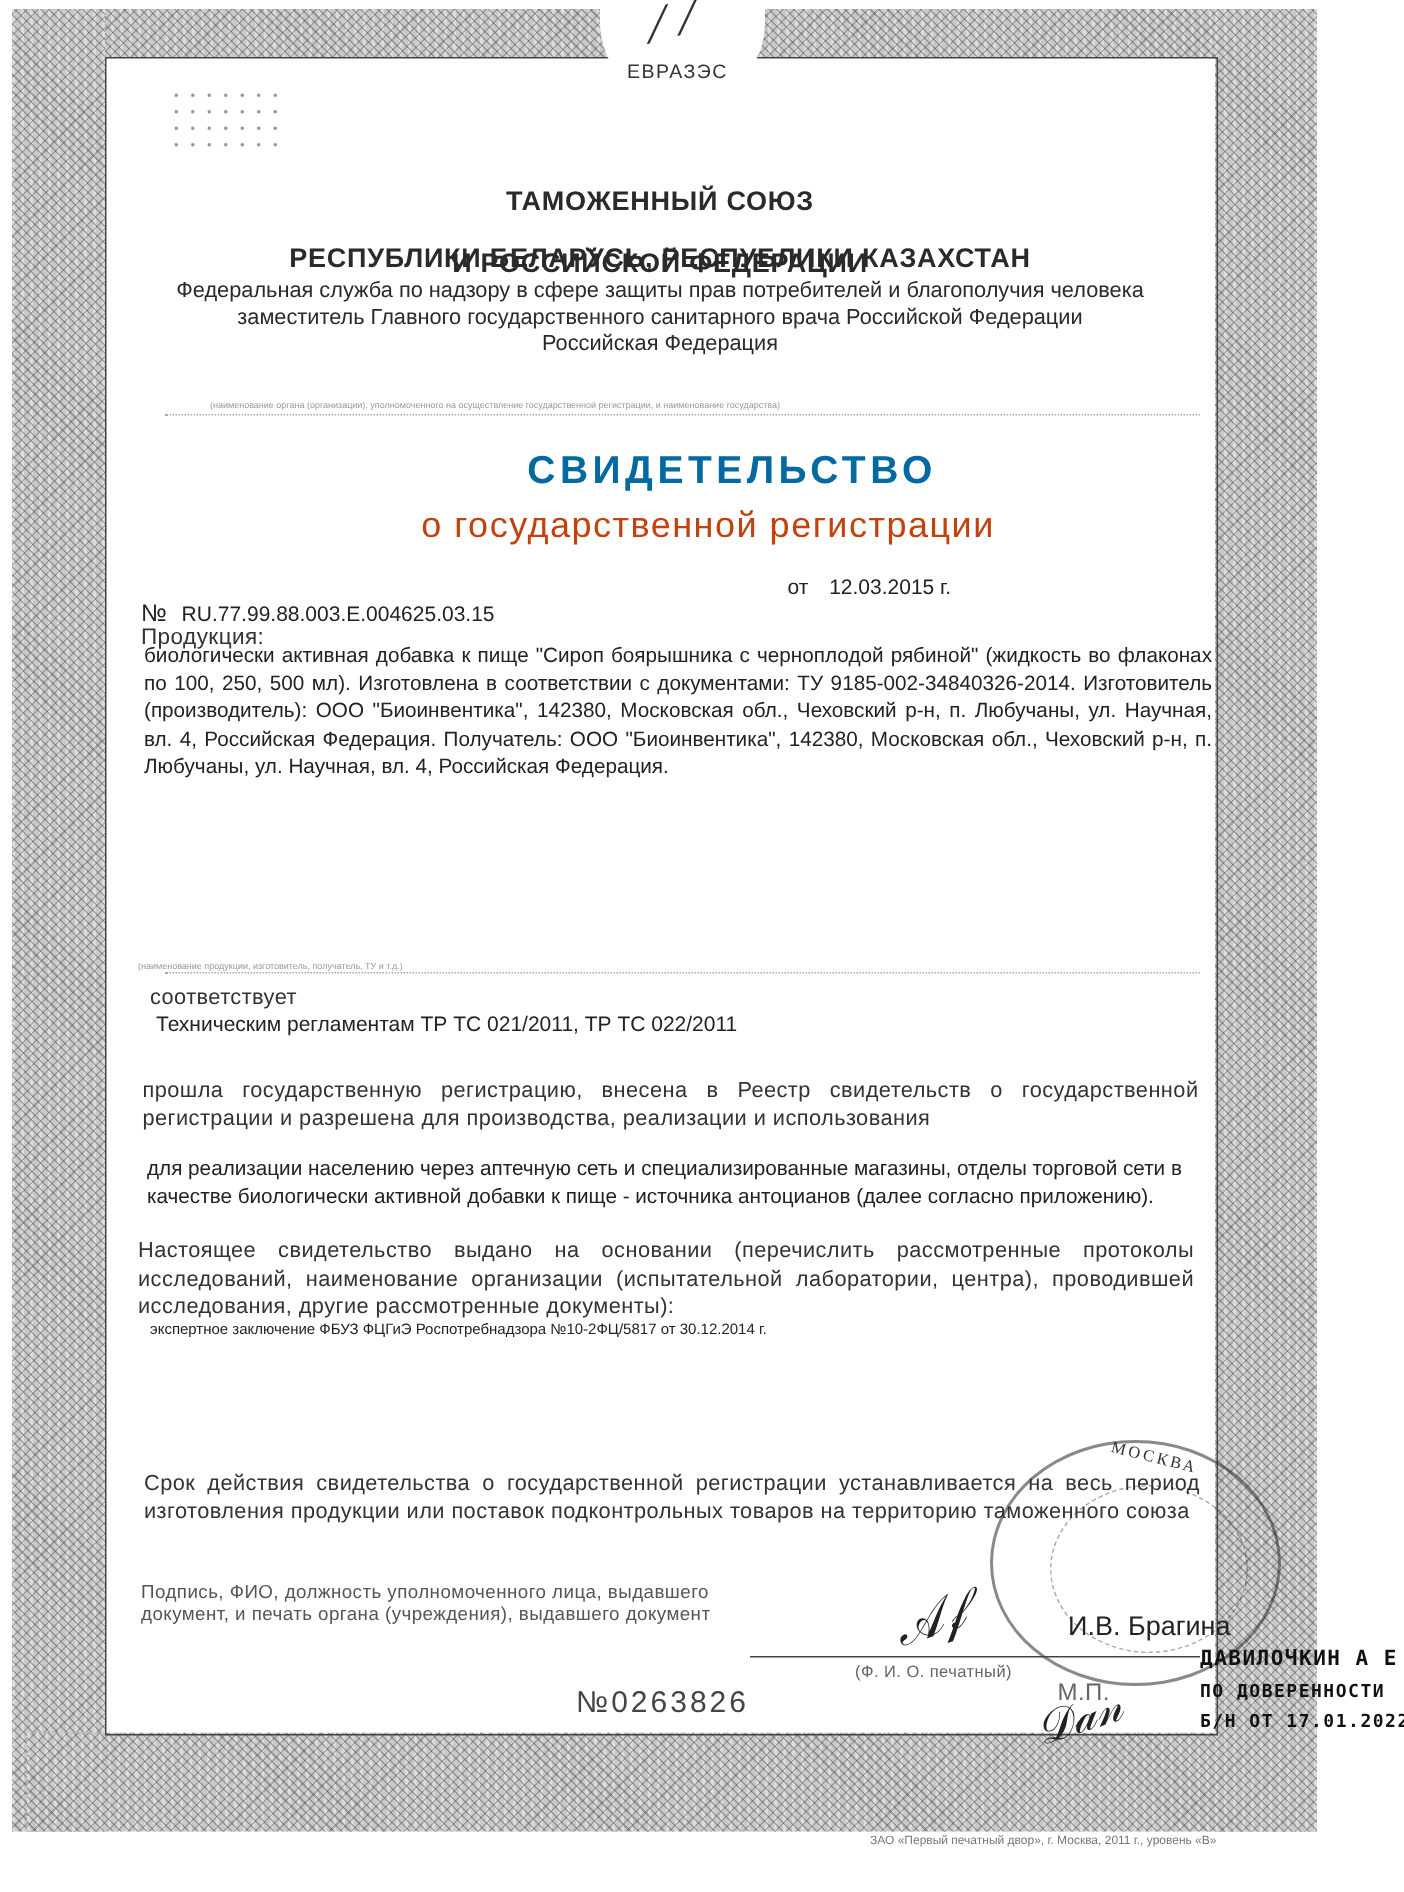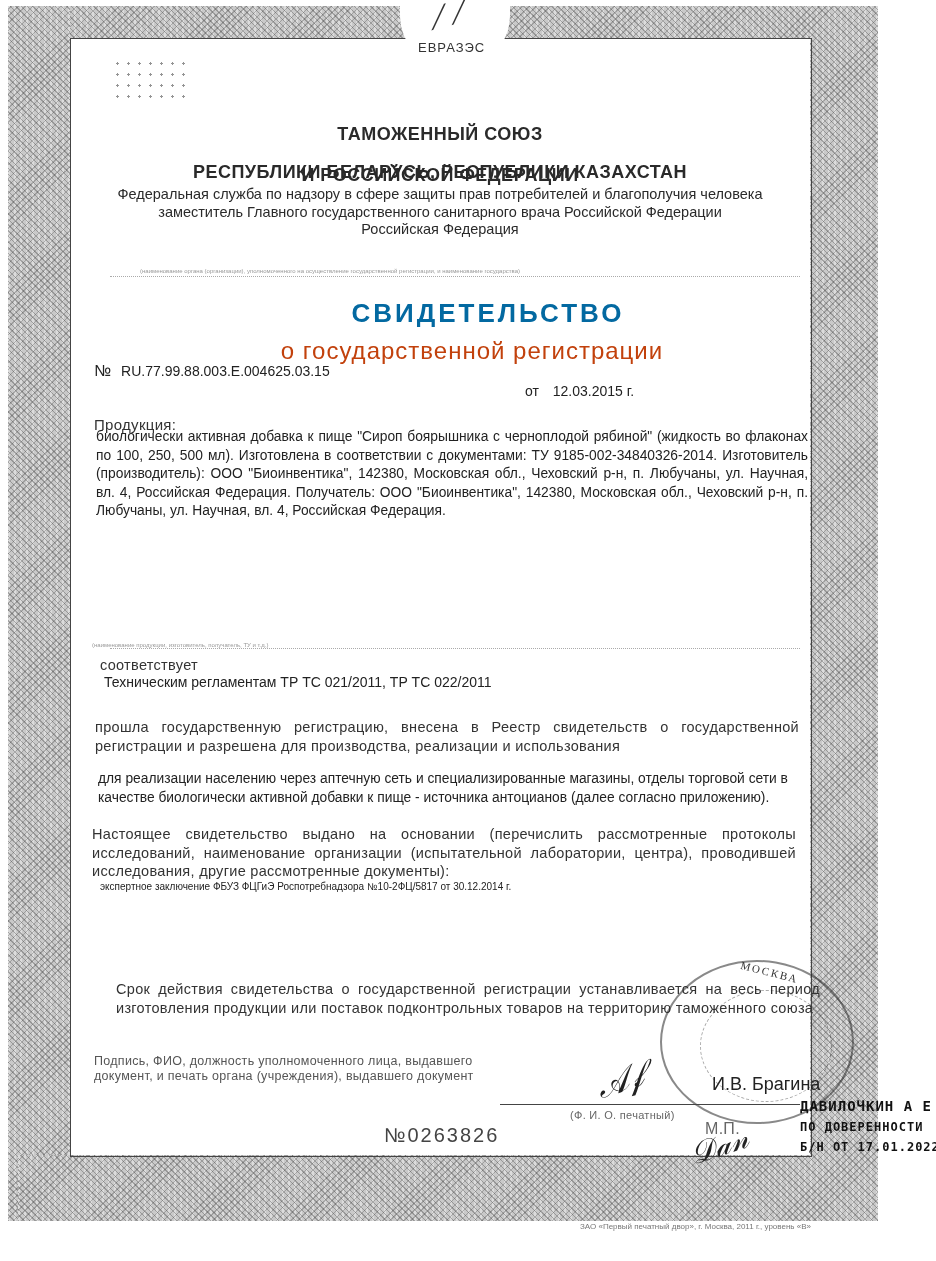--- a/index.html
+++ b/index.html
@@ -113,21 +113,21 @@
 <div class="sub-line" style="top:186px;left:60px;width:760px;">Федеральная служба по надзору в сфере защиты прав потребителей и благополучия человека</div>
 <div class="sub-line" style="top:204px;">заместитель Главного государственного санитарного врача Российской Федерации</div>
 <div class="sub-line" style="top:221px;">Российская Федерация</div>
 
 <div class="faint-line" style="top:276px;"></div>
 <div class="faint-caption" style="left:140px;top:268px;width:640px;">(наименование органа (организации), уполномоченного на осуществление государственной регистрации, и наименование государства)</div>
 
 <div class="title-main serif">СВИДЕТЕЛЬСТВО</div>
 <div class="title-sub serif">о государственной регистрации</div>
 
-<div class="txt" style="left:94px;top:362px;font-size:14px;">
+<div class="txt" style="left:94px;top:400px;font-size:14px;">
   <span class="serif" style="font-size:16px;">№</span>
   <span style="margin-left:6px;">RU.77.99.88.003.E.004625.03.15</span>
 </div>
 <div class="txt" style="left:525px;top:382px;font-size:14px;">
   <span>от</span>
   <span style="margin-left:10px;">12.03.2015 г.</span>
 </div>
 
 <div class="txt-serif" style="left:94px;top:416px;font-size:15px;">Продукция:</div>
 <div class="txt justify" style="left:96px;top:428px;width:712px;">биологически активная добавка к пище "Сироп боярышника с черноплодой рябиной" (жидкость во флаконах по 100, 250, 500 мл). Изготовлена в соответствии с документами: ТУ 9185-002-34840326-2014. Изготовитель (производитель): ООО "Биоинвентика", 142380, Московская обл., Чеховский р-н, п. Любучаны, ул. Научная, вл. 4, Российская Федерация.  Получатель: ООО "Биоинвентика", 142380, Московская обл., Чеховский р-н, п. Любучаны, ул. Научная, вл. 4, Российская Федерация.</div>
@@ -137,21 +137,21 @@
 
 <div class="txt-serif" style="left:100px;top:656px;">соответствует</div>
 <div class="txt" style="left:104px;top:673px;font-size:14px;">Техническим регламентам ТР ТС 021/2011, ТР ТС 022/2011</div>
 
 <div class="txt-serif justify" style="left:95px;top:718px;width:704px;">прошла государственную регистрацию, внесена в Реестр свидетельств о государственной регистрации и разрешена для производства, реализации и использования</div>
 <div class="txt" style="left:98px;top:770px;width:714px;">для реализации населению через аптечную сеть и специализированные магазины, отделы торговой сети в качестве биологически активной добавки к пище - источника антоцианов (далее согласно приложению).</div>
 
 <div class="txt-serif justify" style="left:92px;top:825px;width:704px;">Настоящее свидетельство выдано на основании (перечислить рассмотренные протоколы исследований, наименование организации (испытательной лаборатории, центра), проводившей исследования, другие рассмотренные документы):</div>
 <div class="txt" style="left:100px;top:878px;font-size:10px;">экспертное заключение ФБУЗ ФЦГиЭ Роспотребнадзора №10-2ФЦ/5817 от 30.12.2014 г.</div>
 
-<div class="txt-serif justify" style="left:96px;top:980px;width:704px;margin-left:20px;">Срок действия свидетельства о государственной регистрации устанавливается на весь период изготовления продукции или поставок подконтрольных товаров на территорию таможенного союза</div>
+<div class="txt-serif justify" style="left:96px;top:980px;width:704px;">Срок действия свидетельства о государственной регистрации устанавливается на весь период изготовления продукции или поставок подконтрольных товаров на территорию таможенного союза</div>
 
 <div class="stamp"></div>
 <div class="stamp-inner"></div>
 <div class="stamp-text">МОСКВА</div>
 
 <div class="txt-serif" style="left:94px;top:1054px;width:390px;font-size:12.5px;line-height:15px;color:#555;">Подпись, ФИО, должность уполномоченного лица, выдавшего документ, и печать органа (учреждения), выдавшего документ</div>
 
 <div class="signature" style="left:596px;top:1060px;font-size:34px;">𝒜𝒻</div>
 <div class="txt" style="left:712px;top:1075px;font-size:18px;">И.В. Брагина</div>
 <div class="sig-line"></div>

